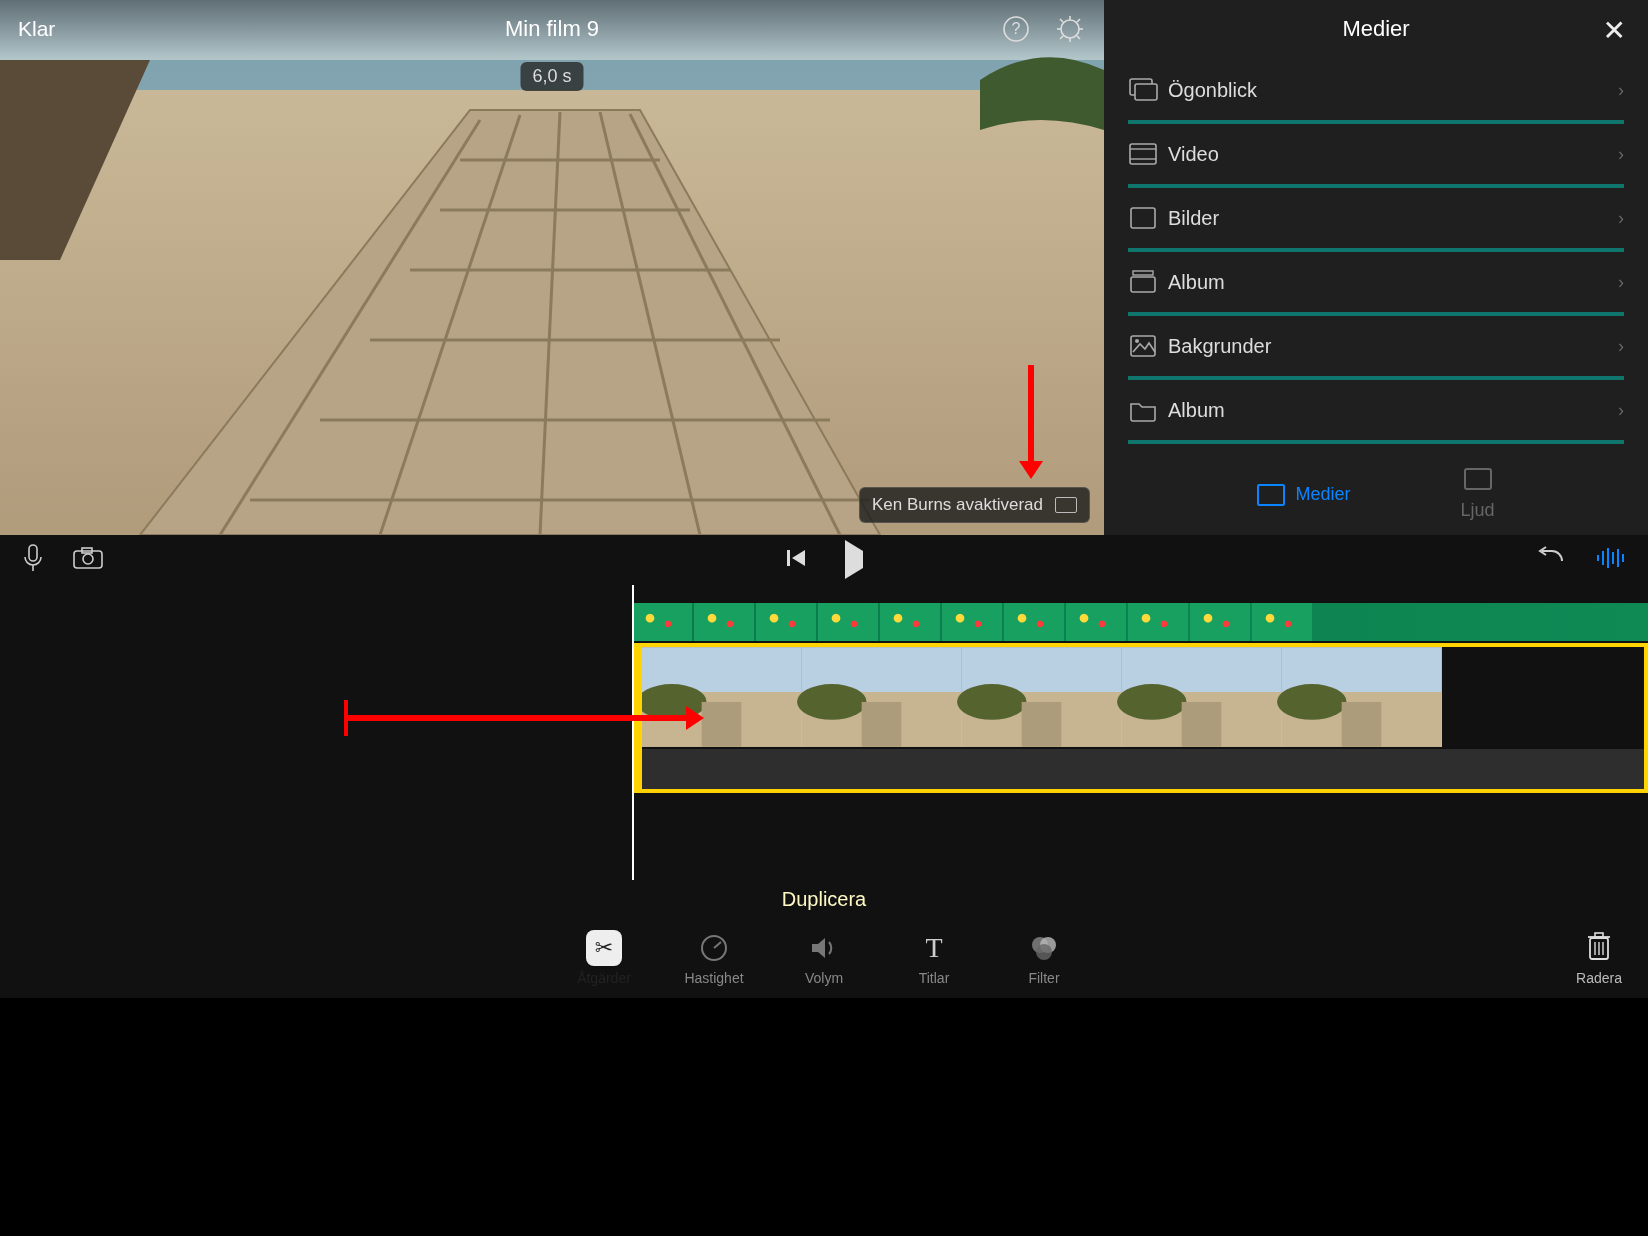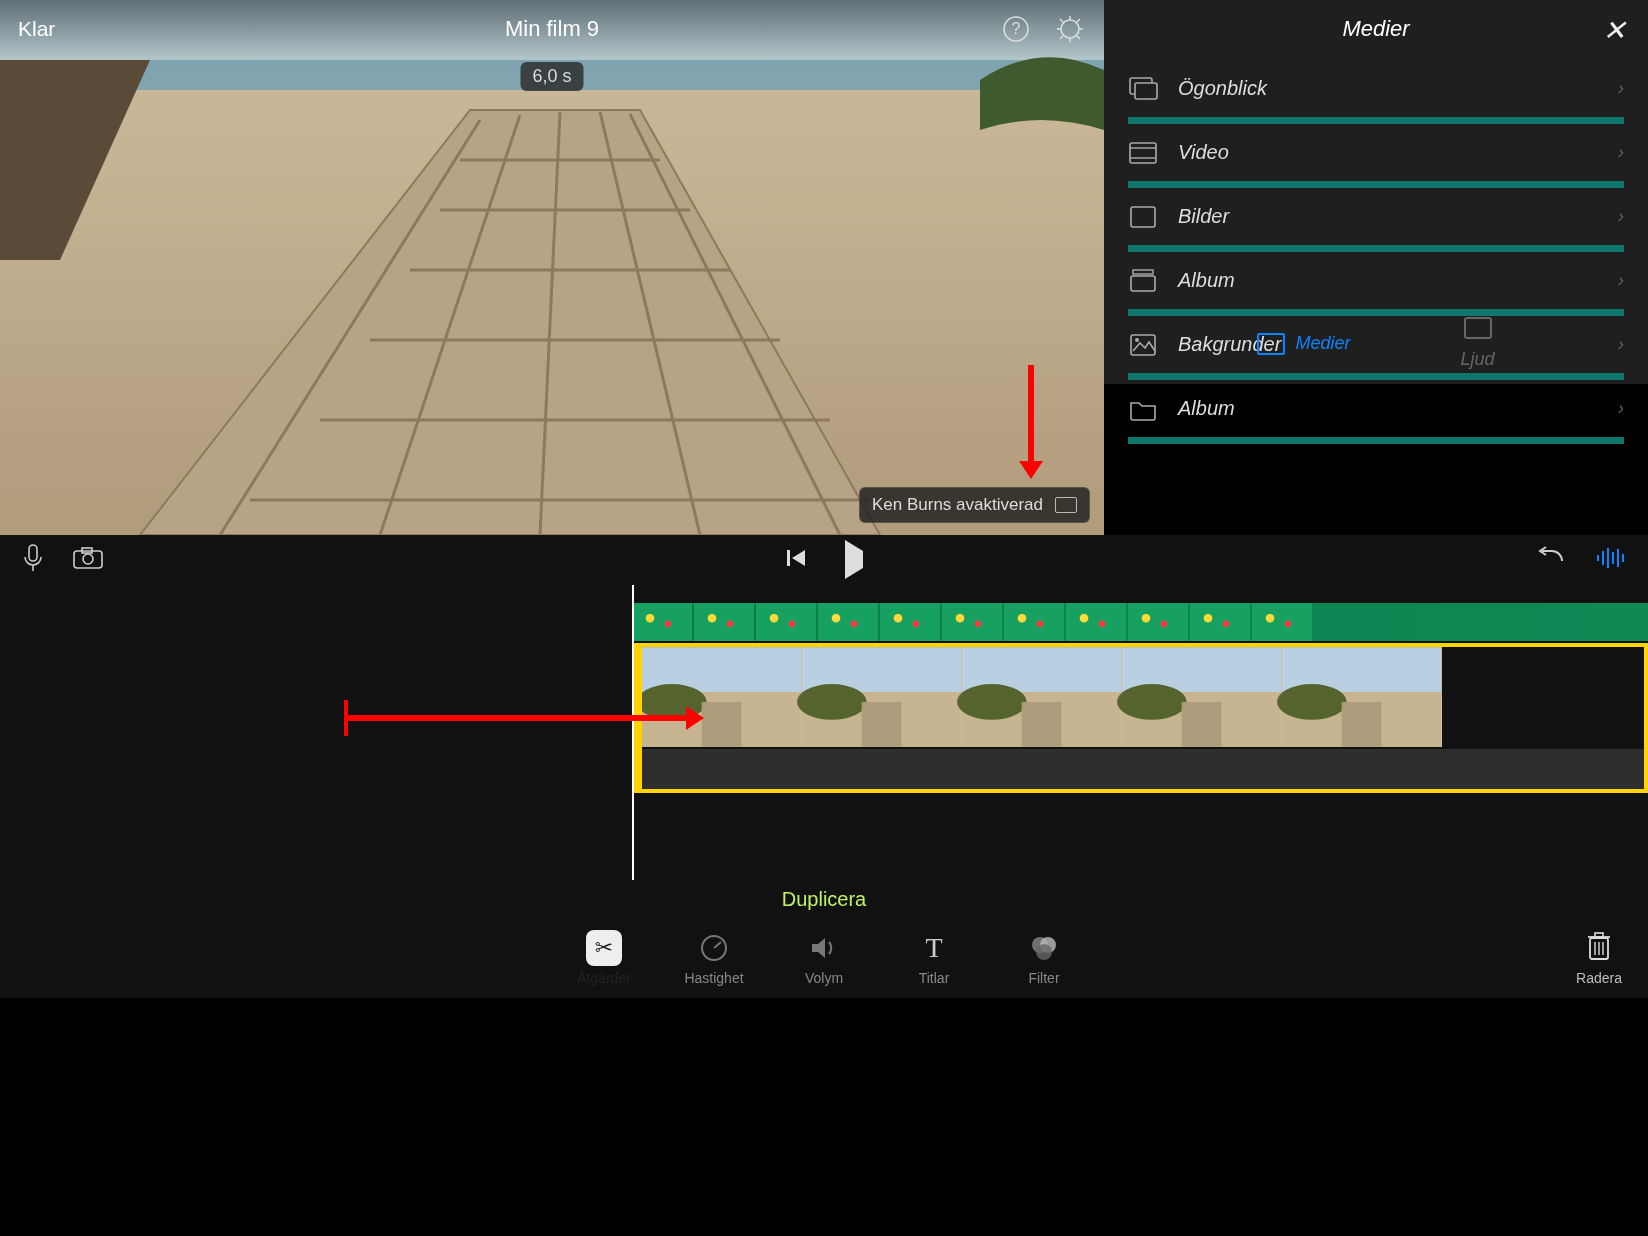--- a/index.html
+++ b/index.html
@@ -22,26 +22,26 @@
   .preview-img { position: absolute; top:0; left:0; width: 1104px; height: 535px; background: #7a6d5b; overflow:hidden;}
   .preview-img svg { width:100%; height:100%; display:block;}
   .preview-header-overlay { position:absolute; top:0;left:0;right:0; height:58px; display:flex;align-items:center;justify-content:space-between;padding:4px 18px; background:linear-gradient(rgba(0,0,0,0.4),rgba(0,0,0,0));}
   .time-pill { position:absolute; top:62px; left:50%; transform:translateX(-50%); background:rgba(40,40,40,0.8); color:#ddd; padding:4px 12px; border-radius:6px; font-size:18px;}
   .kb-pill { position:absolute; bottom:12px; right:14px; background:rgba(30,30,30,0.82); border:1px solid rgba(255,255,255,0.15); color:#ddd; padding:7px 12px; border-radius:6px; font-size:17px; display:flex; align-items:center; gap:12px;}
   .kb-icon { width:22px; height:16px; border:1.5px solid #bbb; border-radius:2px; display:inline-block;}
   
   .arrow-down { position:absolute; right:70px; top:365px; width:6px; height:100px; background:#ff0000;}
   .arrow-down::after { content:""; position:absolute; bottom:-14px; left:-9px; border-left:12px solid transparent; border-right:12px solid transparent; border-top:18px solid #ff0000;}
   
-  .media-panel { width: 544px; height: 384px; background:#1f1f1f; position:relative;font-style:italic; }
+  .media-panel { width: 544px; height: 535px; background:#1f1f1f; position:relative; }
   .media-header { height:58px; display:flex; align-items:center; justify-content:center; position:relative;}
   .media-title { font-size:22px; color:#fff; font-weight:500;}
   .close-x { position:absolute; right:22px; top:14px; font-size:28px; color:#eee;}
   .media-list { padding: 2px 24px 0 24px;}
-  .media-item { height:64px; display:flex; align-items:center; gap:18px; border-bottom:7px solid #0f766e; color:#ddd; font-size:20px;}
+  .media-item { height:64px; display:flex; align-items:center; gap:8px; border-bottom:4px solid #0f766e; color:#ddd; font-size:20px;}
   .media-item .mi-icon { width:32px; height:26px; color:#aaa; display:flex; align-items:center; justify-content:center;}
   .media-item .label { flex:1;}
   .media-item .chev { color:#666; font-size:18px;}
   .media-tabs { position:absolute; bottom:14px; left:0; right:0; display:flex; justify-content:center; gap:110px; }
   .mtab { display:flex; align-items:center; gap:10px; font-size:18px; }
   .mtab.active { color:#0a84ff;}
   .mtab.inactive { color:#666;flex-direction:column;}
   .mtab .tabicon { width:28px; height:22px; border:2px solid currentColor; border-radius:2px; display:inline-block;}
   
   .controls-row { height:50px; display:flex; align-items:center; padding:0 22px; background:#111; justify-content:space-between;}
@@ -58,21 +58,21 @@
   .clip .frame { flex:0 0 160px; height:100px; background:#bca98c; border-right:1px solid rgba(255,255,255,0.2);}
   .clip .frame svg { width:100%; height:100%;}
   .clip .audio-strip { position:absolute; left:0;right:0;bottom:0; height:40px; background:#2e2e2e;}
   .playhead { position:absolute; top:0; bottom:0; left:632px; width:2px; background:#fff;}
   .playhead::before { content:""; position:absolute; top:-14px; left:-9px; border-left:10px solid transparent; border-right:10px solid transparent; border-top:14px solid #111;}
   
   .arrow-right { position:absolute; top:130px; left:348px; height:6px; width:340px; background:#ff0000;}
   .arrow-right::before { content:""; position:absolute; left:-4px; top:-15px; width:4px; height:36px; background:#ff0000;}
   .arrow-right::after { content:""; position:absolute; right:-16px; top:-9px; border-left:18px solid #ff0000; border-top:12px solid transparent; border-bottom:12px solid transparent;}
   
-  .dup-label { text-align:center; color:#bef264; font-size:20px; height:38px; display:flex; align-items:center; justify-content:center; background:#111;}
+  .dup-label { text-align:center; color:#fef9c3; font-size:20px; height:38px; display:flex; align-items:center; justify-content:center; background:#111;}
   .bottom-bar { height:80px; background:#111; display:flex; align-items:center; justify-content:center; gap:40px; position:relative;}
   .tool { display:flex; flex-direction:column; align-items:center; gap:4px; color:#888; font-size:14px; width:70px;}
   .tool.active { color:#222;}
   .tool .ticon { width:36px; height:36px; display:flex; align-items:center; justify-content:center; border-radius:8px; font-size:22px;}
   .tool.active .ticon { background:#eee; color:#222;}
   .trash { position:absolute; right:26px; bottom:12px; text-align:center; color:#bbb; font-size:14px;}
   .trash .ticon { width:32px; height:36px; margin:0 auto 4px; color:#ddd;}
   
   svg { overflow:visible; }
 </style>

